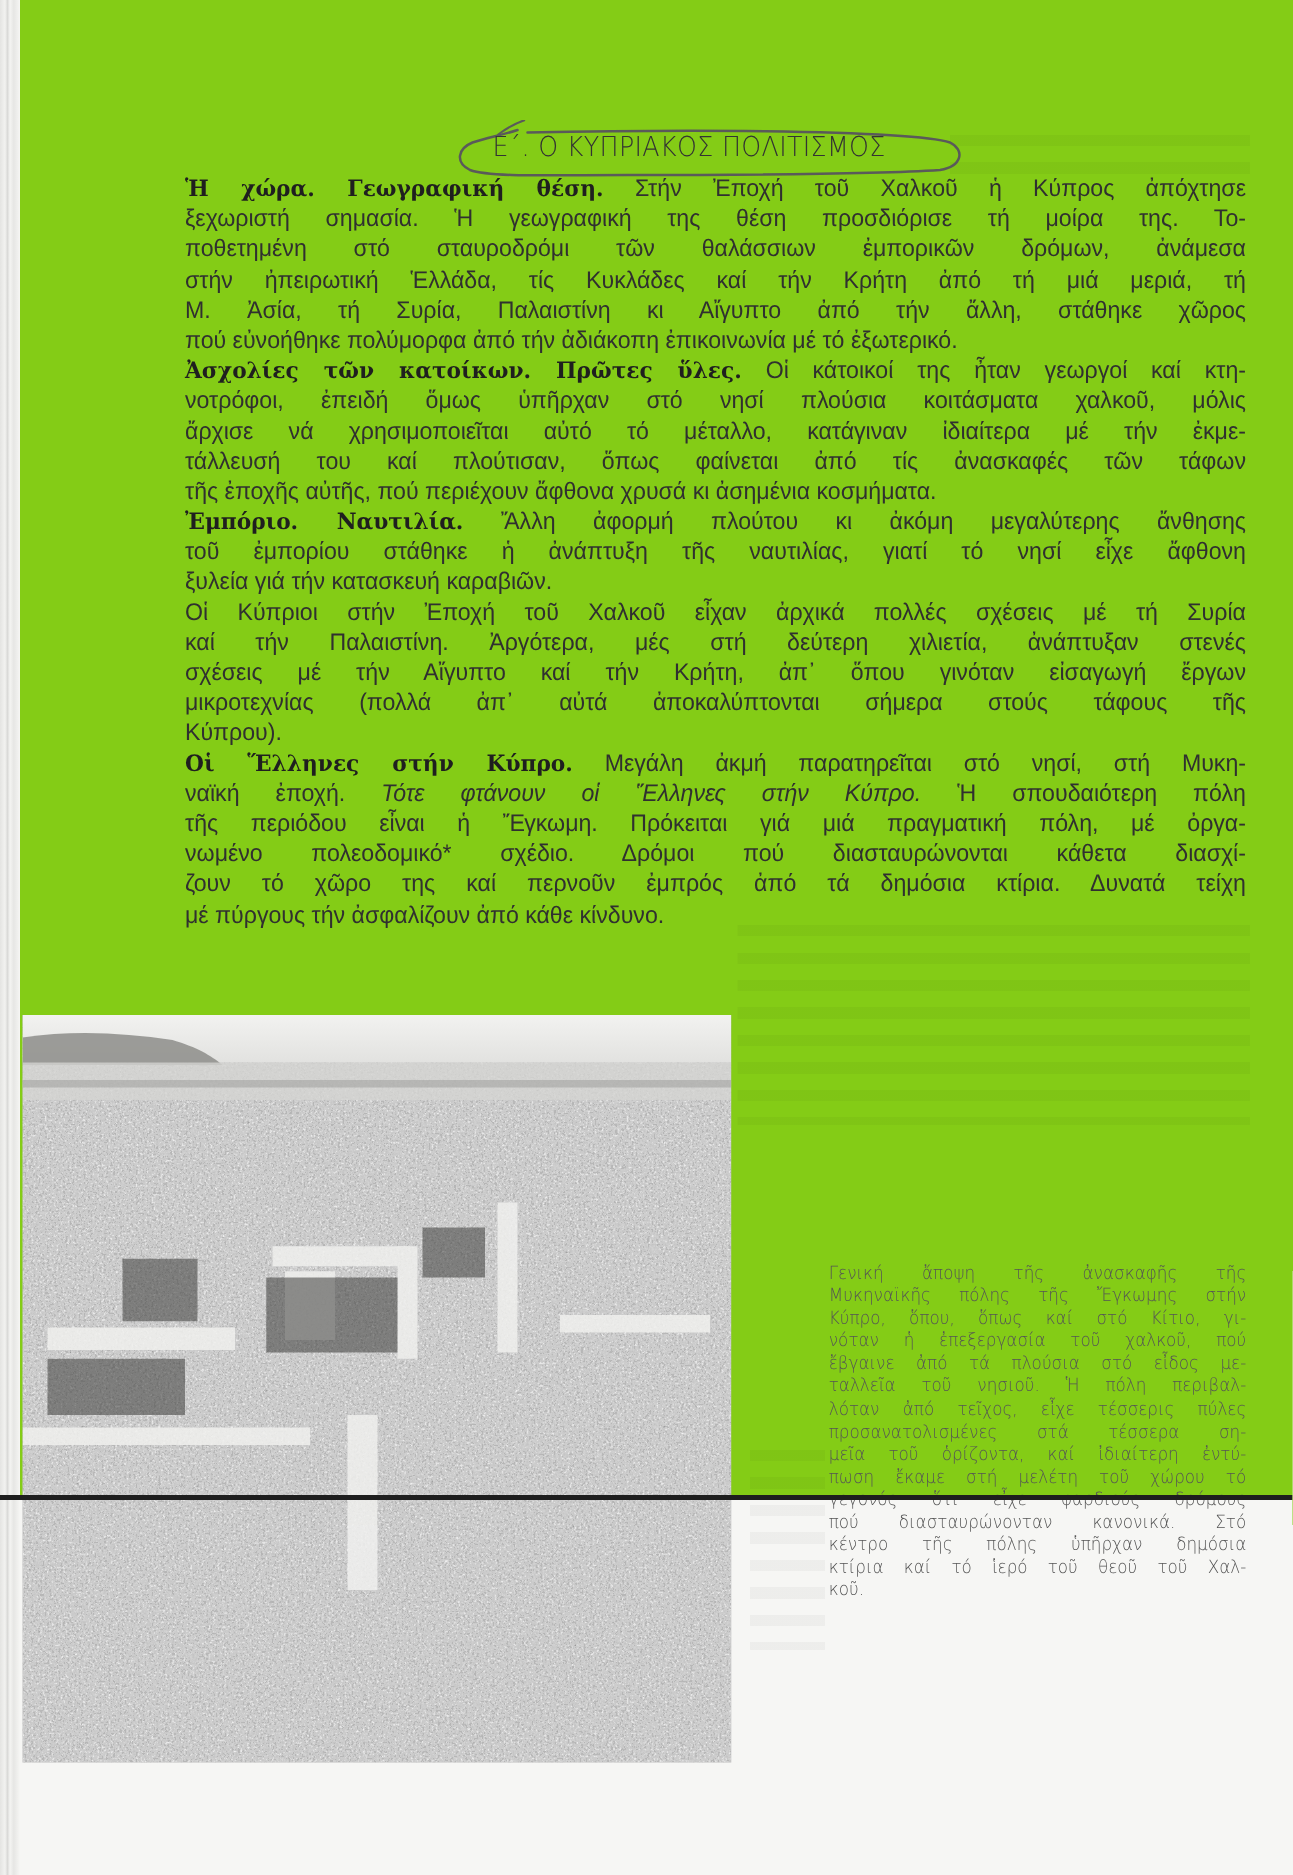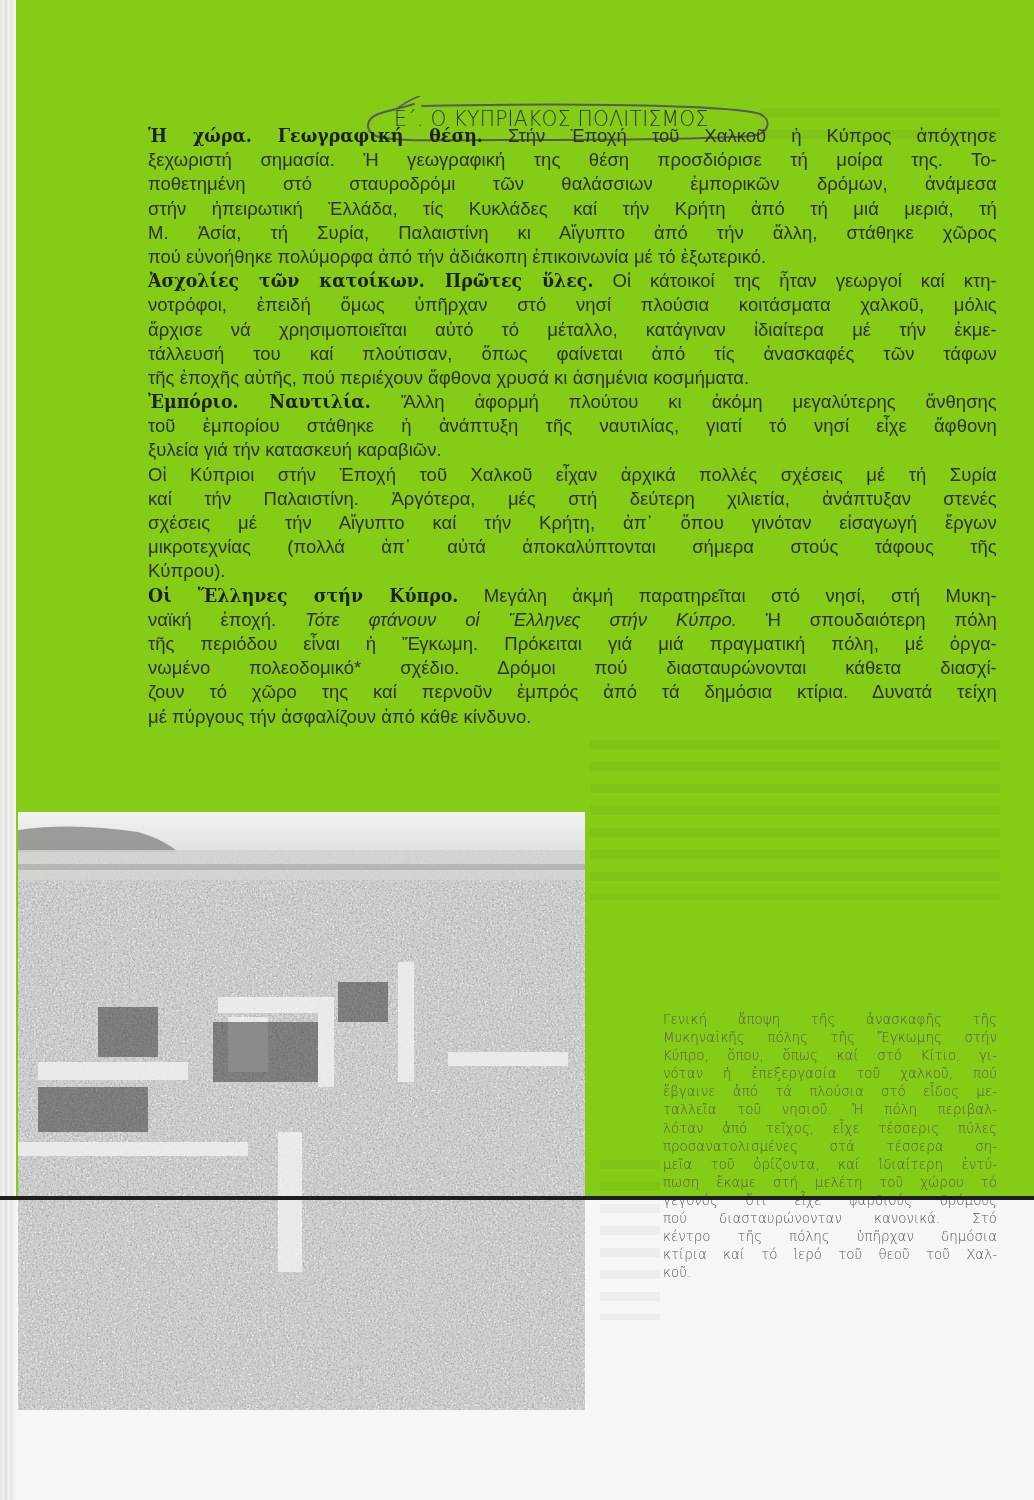--- a/index.html
+++ b/index.html
@@ -16,21 +16,21 @@
   .ghost { position: absolute; background: repeating-linear-gradient(to bottom, rgba(0,0,0,0.035) 0 9px, transparent 9px 22px); }
 
   .title-wrap { position: absolute; left: 362px; top: 96px; width: 410px; height: 46px; }
   .title-circle { position: absolute; left: 0; top: 0; width: 410px; height: 46px; }
   .title {
     position: absolute; left: 32px; top: 10px; white-space: nowrap;
     font-family: "DejaVu Sans", sans-serif; font-size: 22px; letter-spacing: 0.3px;
     color: #333; font-weight: 300; transform: scaleX(0.92); transform-origin: left;
   }
 
-  .body { position: absolute; left: 148px; top: 124px; width: 849px; }
+  .body { position: absolute; left: 148px; top: 140px; width: 849px; }
   .line {
     height: 24.2px; line-height: 24.2px; font-size: 19.2px; white-space: nowrap;
     text-align: justify; text-align-last: justify; color: #303030;
     font-family: "Liberation Sans", sans-serif;
     transform: scaleX(0.965); transform-origin: left; width: 103.6%;
   }
   .line.last { text-align-last: left; }
   .b { font-weight: bold; color: #1f1f1f; font-family: "DejaVu Serif", serif; font-size: 18px; }
   .i { font-style: italic; }
 

